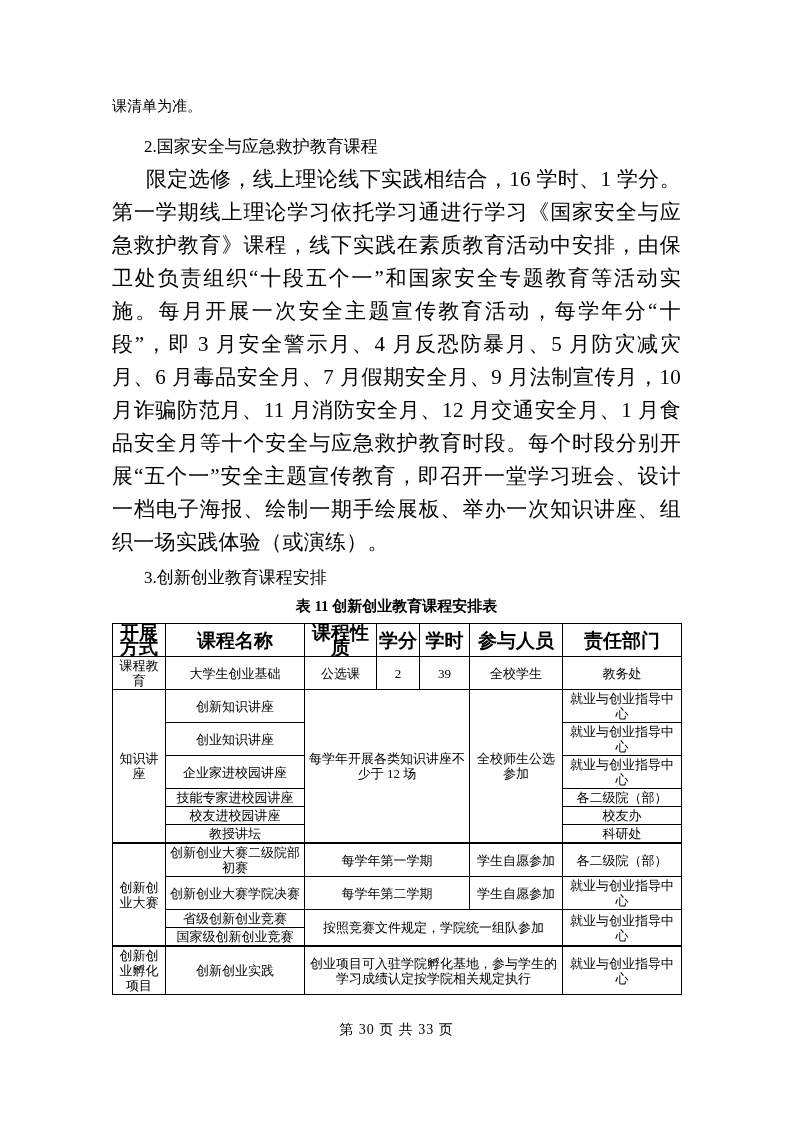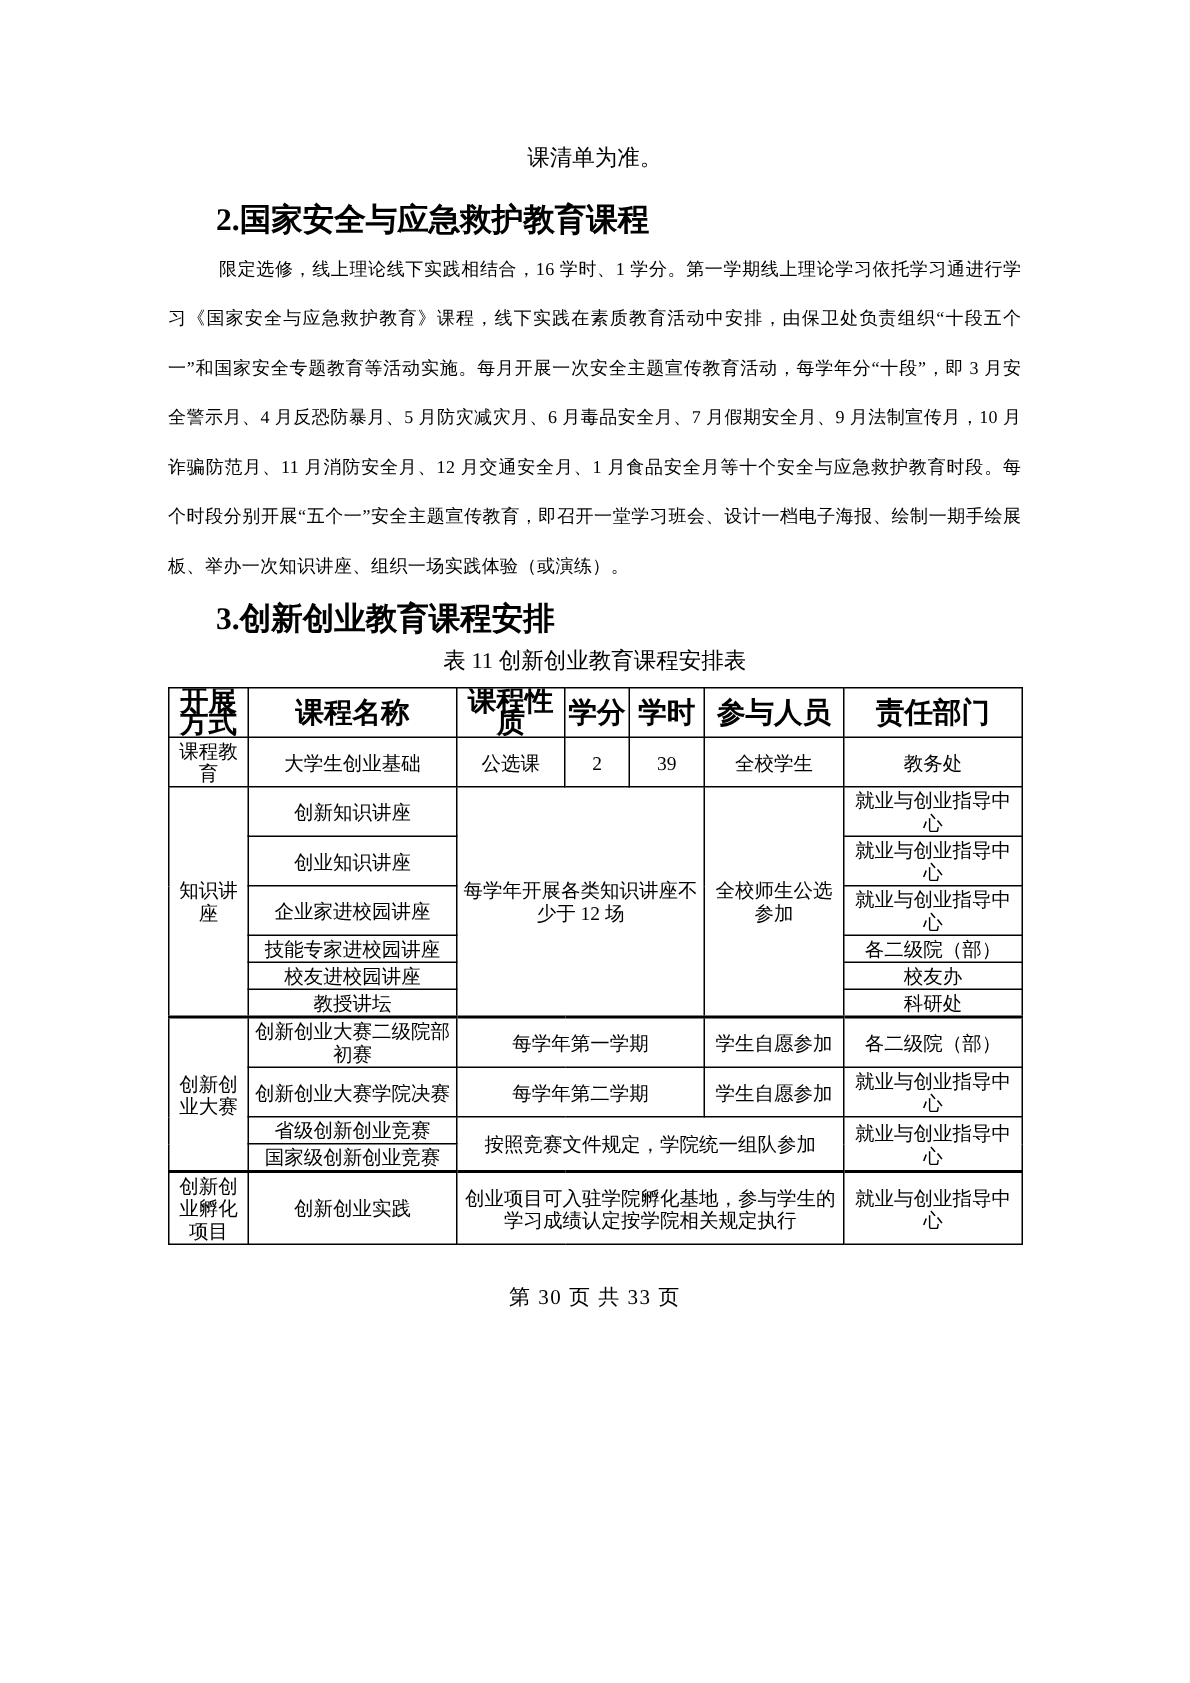--- a/index.html
+++ b/index.html
@@ -7,33 +7,33 @@
     position:relative;
     width:793px;height:1122px;
     background:#ffffff;
     outline:1px solid #e3e3e3;
     font-family:"Liberation Serif","DejaVu Serif",serif;
     color:#000;
     overflow:hidden;
     box-sizing:border-box;
   }
   .content{width:569px;margin:0 auto;padding-top:97px;}
-  .carryover{font-size:15px;line-height:18px;text-align:center;}
+  .carryover{font-size:15px;line-height:18px;text-align:left;}
   .sec-heading{
-    font-size:21px;font-weight:bold;line-height:33px;
+    font-size:17px;font-weight:normal;line-height:33px;
     margin:15px 0 0 0;text-indent:32px;
   }
   .sec-heading.second{margin-top:2px;}
   .body-para{
-    font-size:12px;line-height:33px;margin:0;
+    font-size:21px;line-height:33px;margin:0;
     text-align:justify;text-indent:34px;
     letter-spacing:0.3px;
   }
   .table-caption{
-    font-size:15px;font-weight:normal;text-align:center;
+    font-size:15px;font-weight:bold;text-align:center;
     line-height:22px;margin:1px 0 6px 0;
   }
   table.course{
     border-collapse:collapse;table-layout:fixed;
     width:569px;margin:0 auto;
     font-size:13px;
   }
   table.course th,table.course td{
     border:1px solid #000;
     text-align:center;vertical-align:middle;

